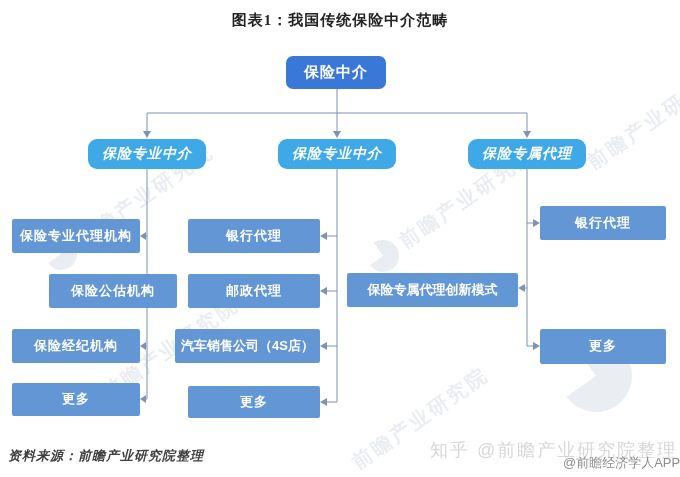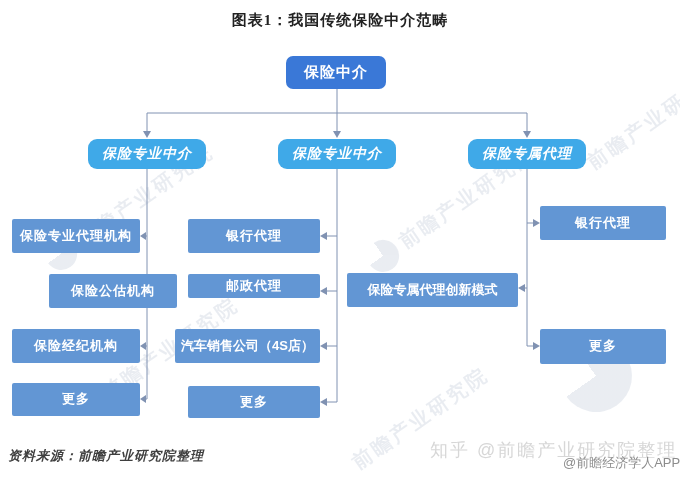--- a/index.html
+++ b/index.html
@@ -20,21 +20,21 @@
   .lvl2{height:30px;background:#3fa9e8;border-radius:9px;font-size:14px;letter-spacing:1px;font-style:italic;}
   .l2-0{left:88px;top:139px;width:118px;}
   .l2-1{left:278px;top:139px;width:118px;}
   .l2-2{left:468px;top:139px;width:118px;}
   .child{background:#6296d4;font-size:13px;border-radius:2px;letter-spacing:1px;}
   .c1-0{left:12px;top:219px;width:128px;height:34px;}
   .c1-1{left:28px;top:274px;width:128px;height:34px;margin-left:21px;}
   .c1-2{left:12px;top:329px;width:128px;height:34px;}
   .c1-3{left:12px;top:383px;width:128px;height:33px;}
   .c2-0{left:188px;top:219px;width:132px;height:34px;}
-  .c2-1{left:188px;top:274px;width:132px;height:24px;}
+  .c2-1{left:188px;top:274px;width:132px;height:34px;}
   .c2-2{left:175px;top:329px;width:145px;height:34px;letter-spacing:0;}
   .c2-3{left:188px;top:386px;width:132px;height:32px;}
   .c3-0{left:540px;top:206px;width:126px;height:34px;}
   .c3-inno{left:347px;top:273px;width:171px;height:34px;letter-spacing:0;}
   .c3-1{left:540px;top:329px;width:126px;height:35px;}
   .connectors{position:absolute;left:0;top:0;}
   .src{
     position:absolute;left:8px;top:447px;
     font-family:"Liberation Serif","DejaVu Serif",serif;
     font-style:italic;font-weight:bold;font-size:13px;color:#3f3f3f;letter-spacing:1px;

